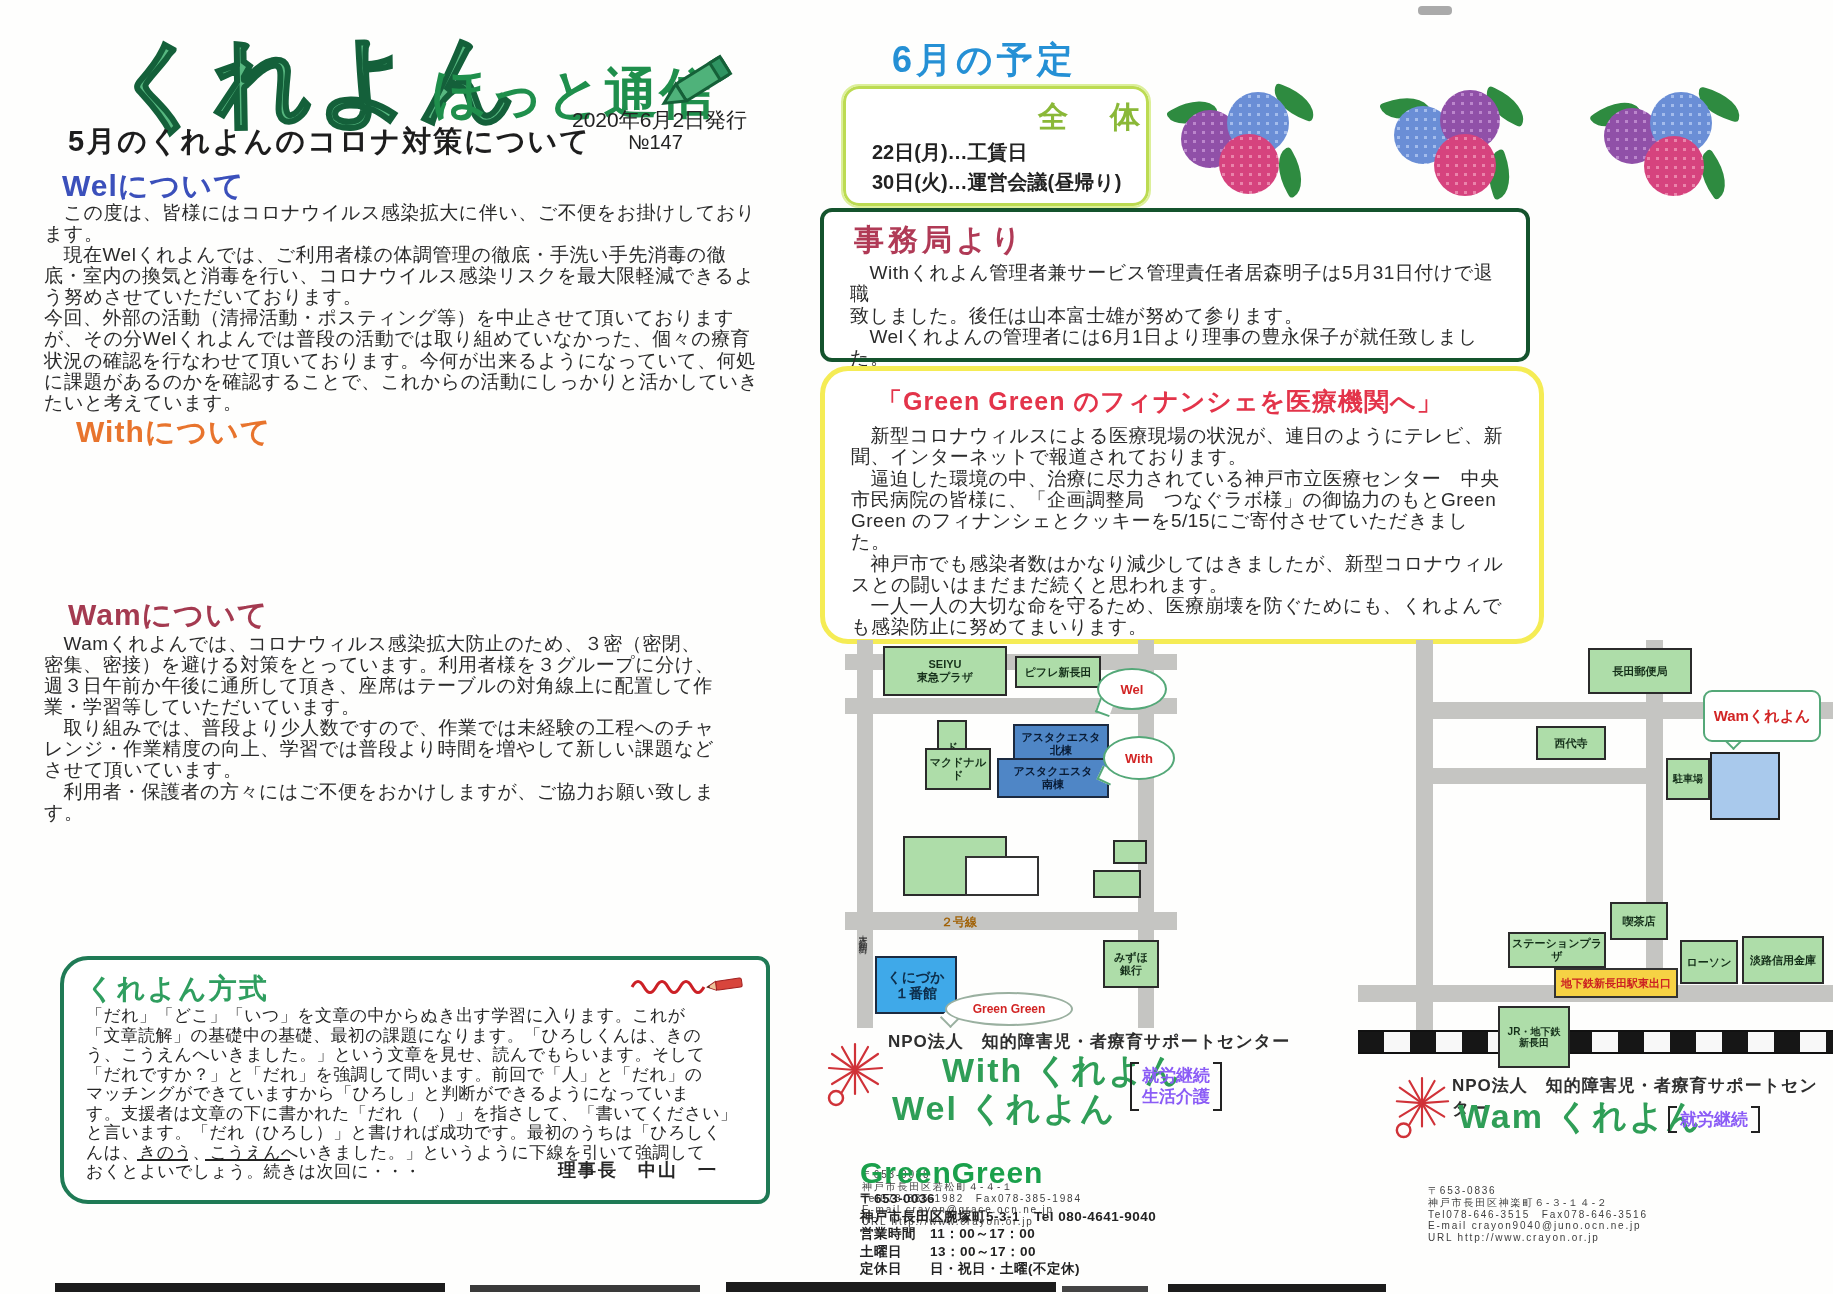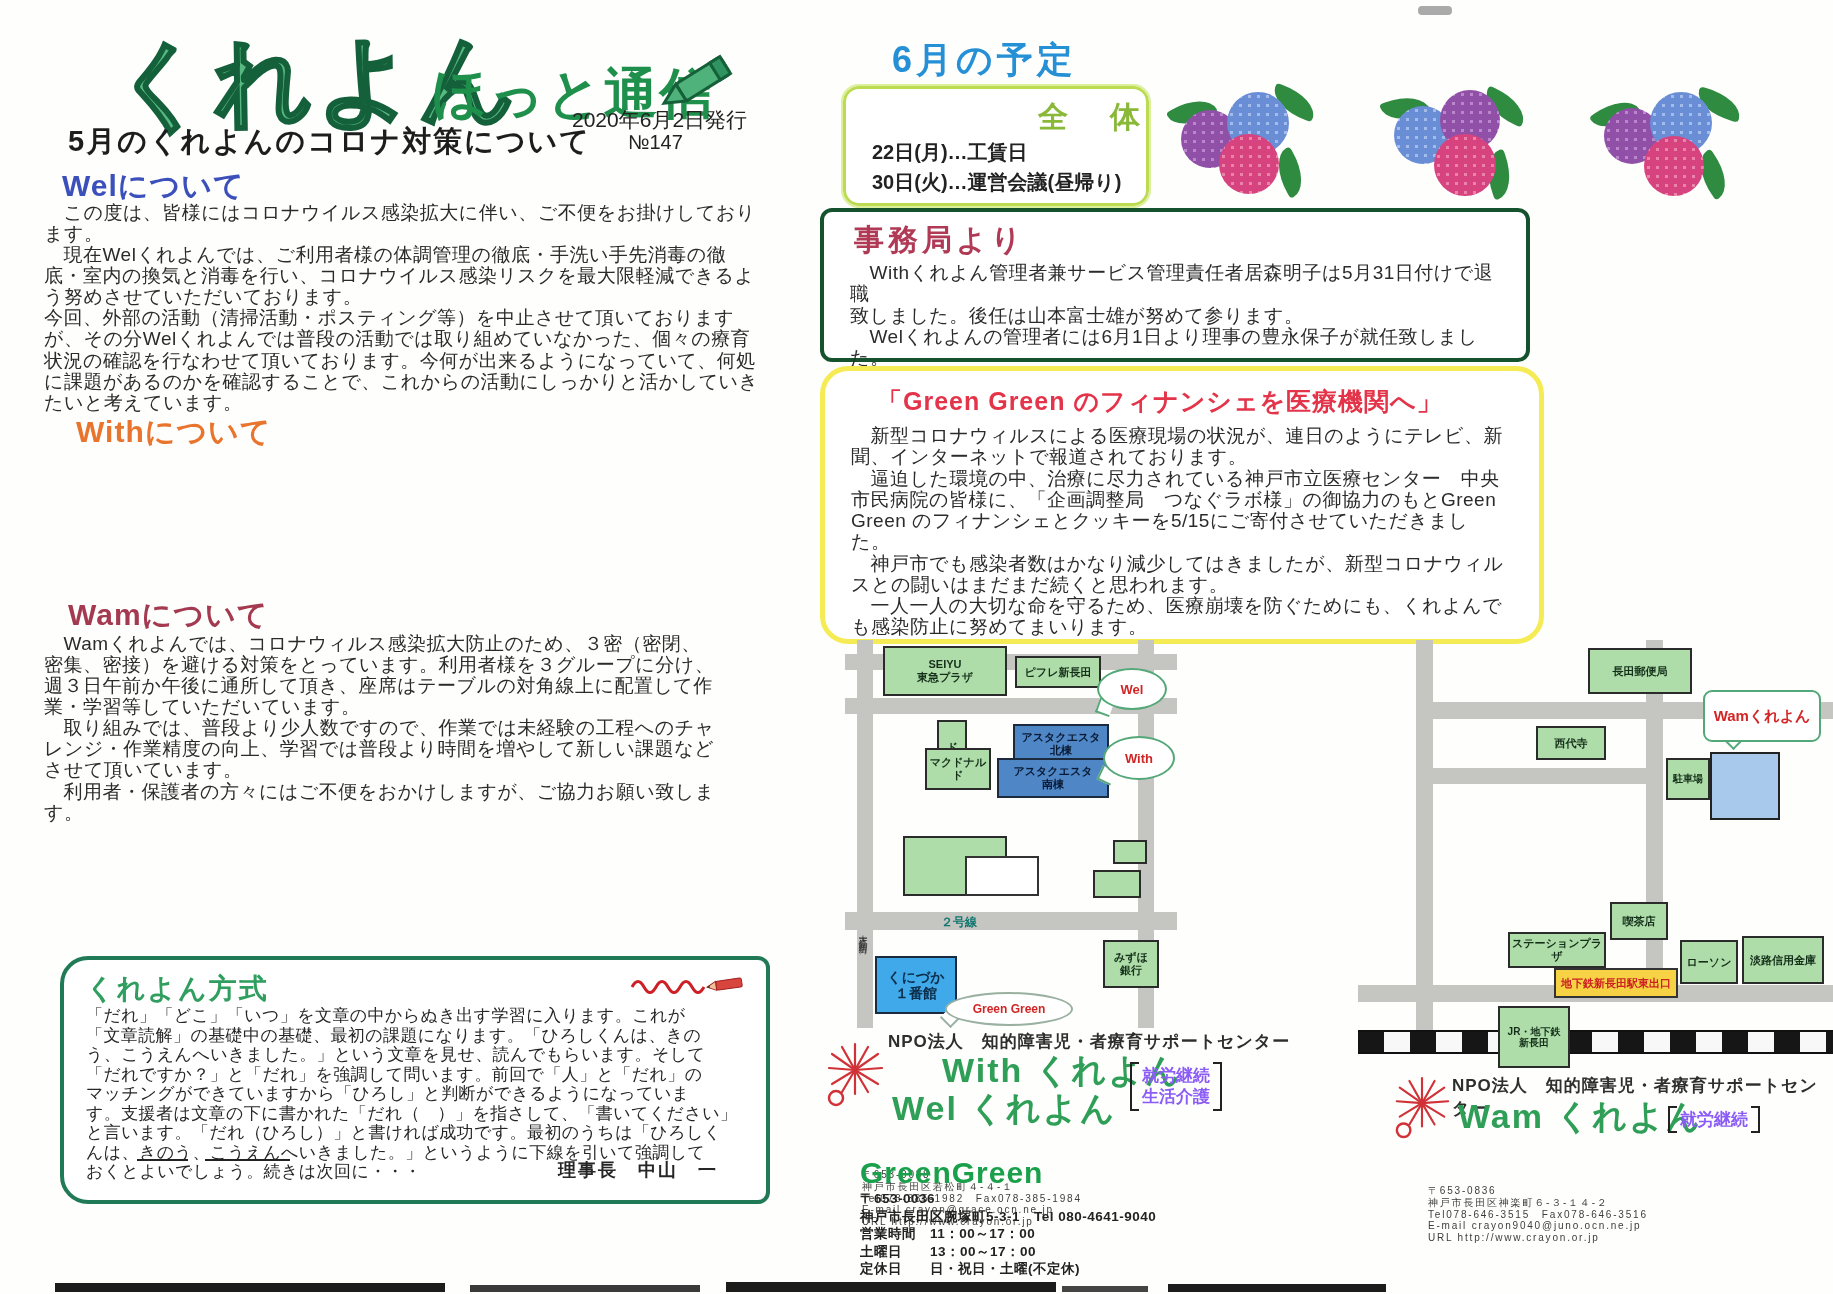--- a/index.html
+++ b/index.html
@@ -45,21 +45,21 @@
   .bldg-b2{background:#3fa9e9;border:2px solid #1c2a40;color:#0d2d4a;font-size:14px;}
   .bldg-lb{background:#a9c9ec;border:2px solid #222;}
   .bldg-y{background:#f6d244;border:2px solid #333;color:#cc2222;font-size:11px;}
   .bldg-w{background:#fff;border:2px solid #333;}
   .bubble{position:absolute;background:#fff;border:2px solid #54a878;color:#d22525;display:flex;
           align-items:center;justify-content:center;font-weight:bold;z-index:4;}
   .ell{border-radius:50%;}
   .rrect{border-radius:9px;}
   .tail{position:absolute;width:13px;height:13px;background:#fff;border-left:2px solid #54a878;
         border-bottom:2px solid #54a878;transform:rotate(-45deg);z-index:3;}
-  .map-note{position:absolute;font-size:12px;color:#0f766e;font-weight:bold;z-index:3;}
+  .map-note{position:absolute;font-size:12px;color:#a16207;font-weight:bold;z-index:3;}
   .vtext{writing-mode:vertical-rl;font-size:9px;letter-spacing:2px;color:#333;}
   .rail{position:absolute;background:repeating-linear-gradient(90deg,#161616 0 26px,#f8f8f8 26px 52px);
         border-top:2px solid #111;border-bottom:2px solid #111;}
   
   .npo-line{font-size:17px;font-weight:bold;color:#2e2e2e;letter-spacing:1px;}
   .org-name{font-size:34px;font-weight:bold;color:#2f9e57;letter-spacing:2px;line-height:1.1;}
   .svc{position:relative;display:inline-block;padding:3px 12px;font-size:17px;font-weight:bold;
        color:#8b5cf6;line-height:1.25;white-space:pre-line;}
   .svc::before,.svc::after{content:"";position:absolute;top:0;bottom:0;width:7px;border:2.5px solid #222;}
   .svc::before{left:0;border-right:none;}

